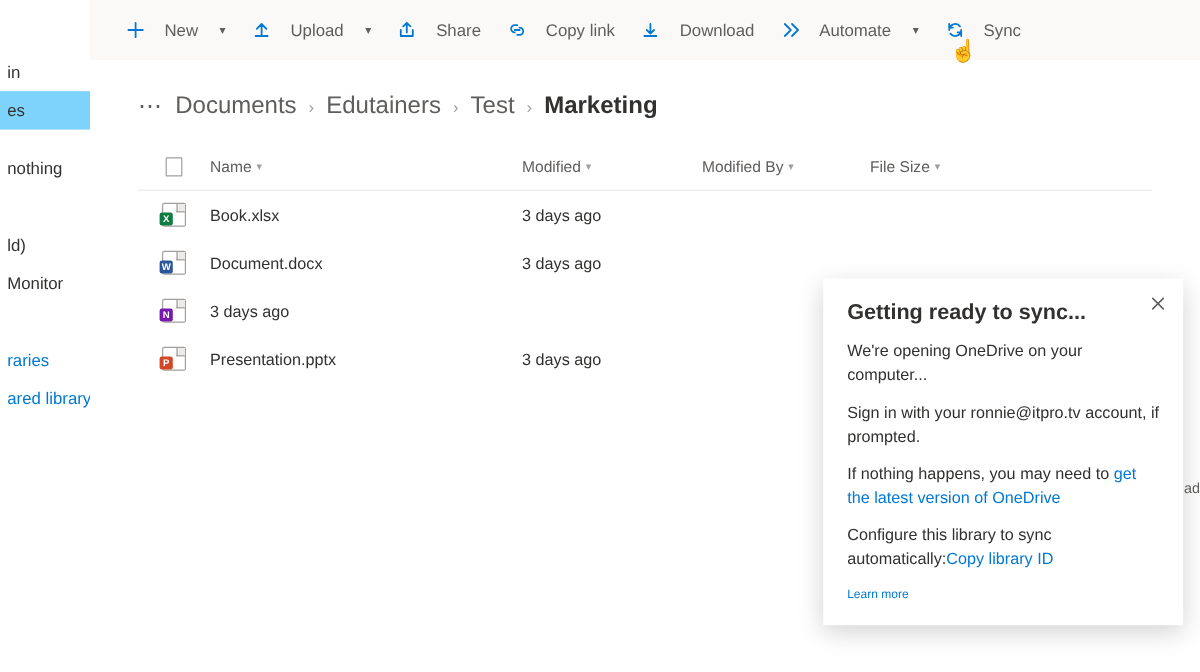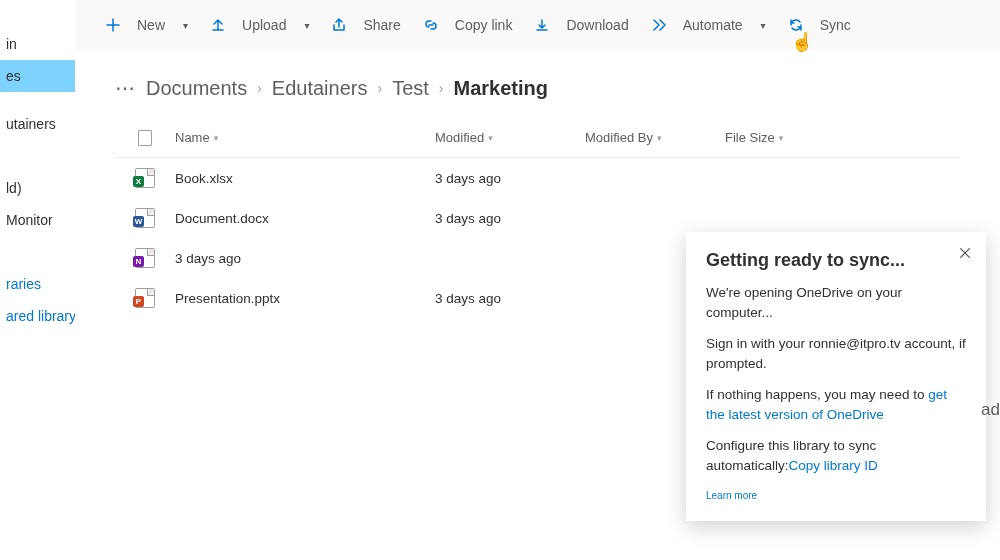--- a/index.html
+++ b/index.html
@@ -1,19 +1,19 @@
 <!DOCTYPE html>
 <html><head>
 <meta charset="utf-8">
 <style>
   * { box-sizing: border-box; margin: 0; padding: 0; font-family: "Segoe UI", Arial, sans-serif; }
   html, body { width: 1000px; height: 560px; overflow: hidden; background: #fff; color: #323130; }
 
   .app { display: flex; width: 100%; height: 100%; }
-  .sidebar { width: 75px; height: 100%; border-right: 0; padding-top: 28px; font-size: 14px; color: #323130; overflow: hidden; }
+  .sidebar { width: 75px; height: 100%; border-right: 0; padding-top: 44px; font-size: 14px; color: #323130; overflow: hidden; }
   .sidebar .side-item { padding: 8px 6px 8px 6px; white-space: nowrap; cursor: pointer; }
   .sidebar .side-item.active { background: #7dd3fc; }
   .sidebar .side-link { color: #0078d4; }
   .sidebar .side-spacer { height: 16px; }
 
   .main { flex: 1; display: flex; flex-direction: column; position: relative; }
 
   .toolbar-wrap { border-top: 0; background: #faf9f8; }
   .toolbar { display: flex; align-items: center; height: 50px; padding: 0 30px; gap: 22px; font-size: 14px; color: #605e5c; }
   .toolbar .tb { display: flex; align-items: center; gap: 16px; cursor: pointer; }
@@ -47,34 +47,34 @@
   .ext-x .badge{ background:#107c41; } .ext-w .badge{ background:#2b579a; } .ext-n .badge{ background:#7719aa; } .ext-p .badge{ background:#d24726; }
 
   .dialog { position:absolute; top:232px; right:14px; width:300px; background:#fff; box-shadow:0 6px 20px rgba(0,0,0,0.18); padding:18px 20px 20px 20px; font-size:13.5px; color:#323130; }
   .dialog h3 { font-size:18px; font-weight:600; margin-bottom:12px; }
   .dialog .close { position:absolute; top:14px; right:14px; cursor:pointer; color:#605e5c; }
   .dialog p { margin-bottom:12px; line-height:1.45; }
   .dialog .link { color:#0078d4; cursor:pointer; }
   .dialog .cfg { margin-bottom:14px; }
   .dialog .learn { color:#0078d4; font-size:10px; cursor:pointer; }
 
-  .right-peek { position:absolute; right:0; top:400px; font-size:17px; color:#605e5c; }
+  .right-peek { position:absolute; right:0; top:400px; font-size:12px; color:#605e5c; }
 
   svg { stroke: currentColor; stroke-width: 1.5; fill: none; stroke-linecap: round; stroke-linejoin: round; }
 </style>
 </head>
 <body>
 
 <div class="app">
 
   <div class="sidebar">
     <div class="side-item">in</div>
     <div class="side-item active">es</div>
     <div class="side-spacer"></div>
-    <div class="side-item">utainers</div>
+    <div class="side-item">nothing</div>
     <div class="side-spacer"></div>
     <div class="side-spacer"></div>
     <div class="side-item">ld)</div>
     <div class="side-item">Monitor</div>
     <div class="side-spacer"></div>
     <div class="side-spacer"></div>
     <div class="side-item side-link">raries</div>
     <div class="side-item side-link">ared library</div>
   </div>
 

